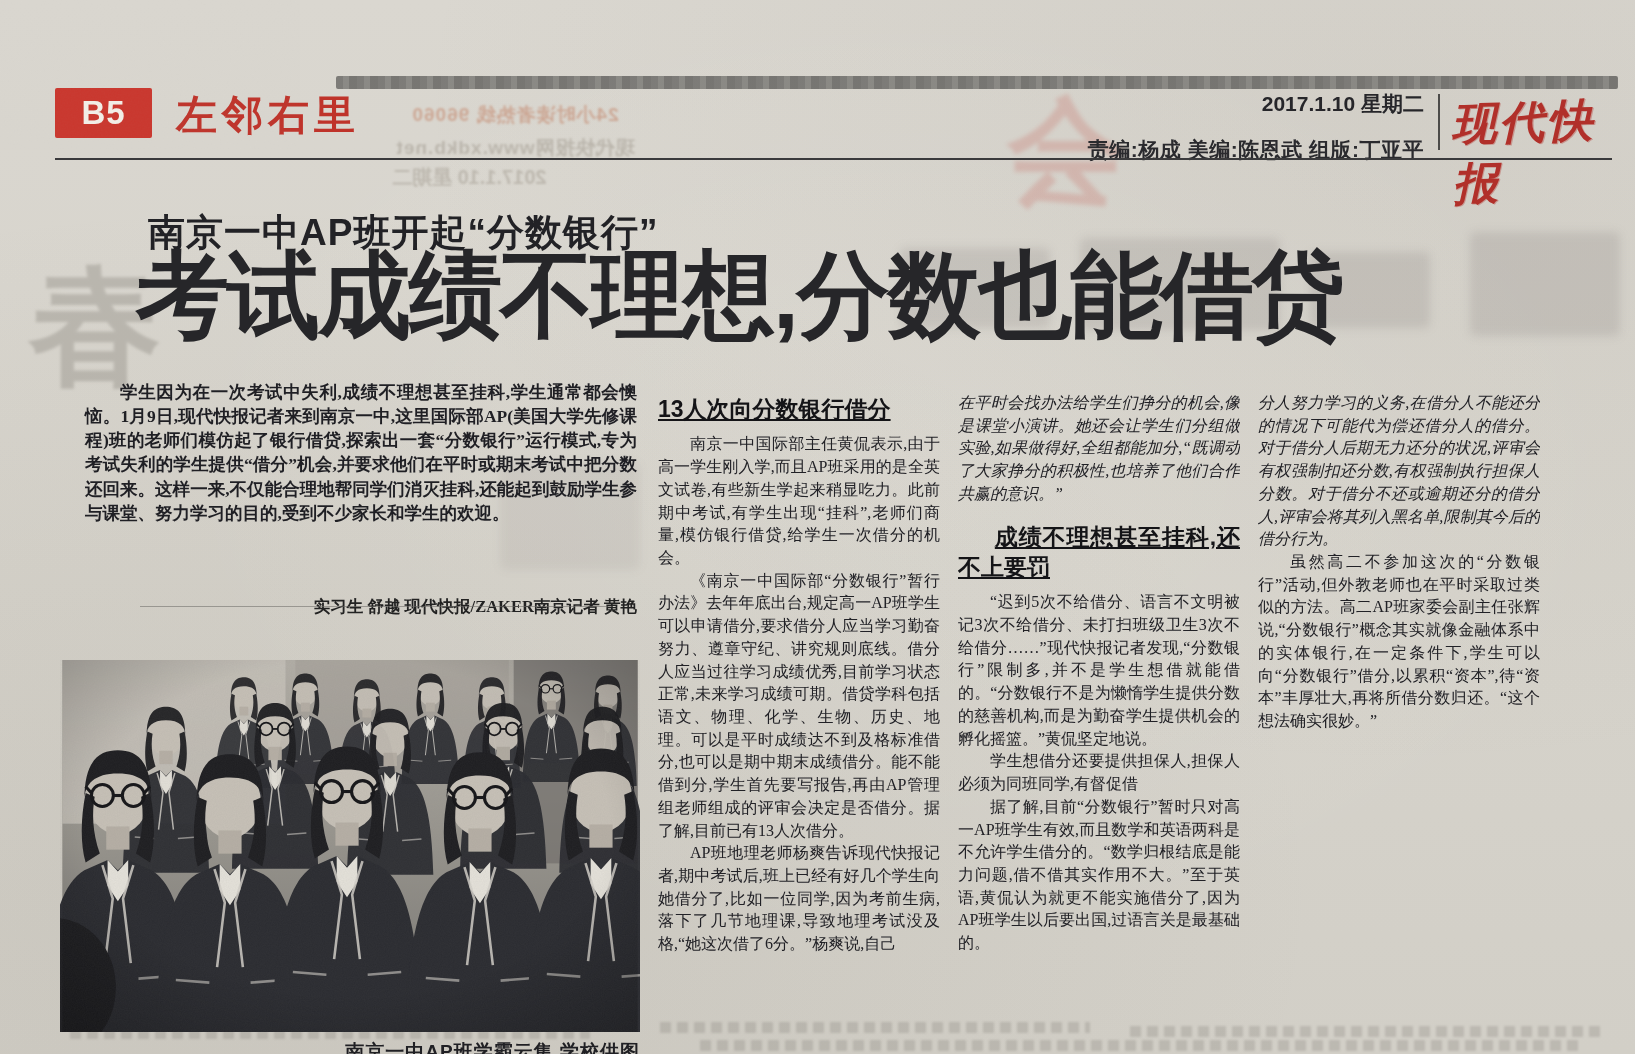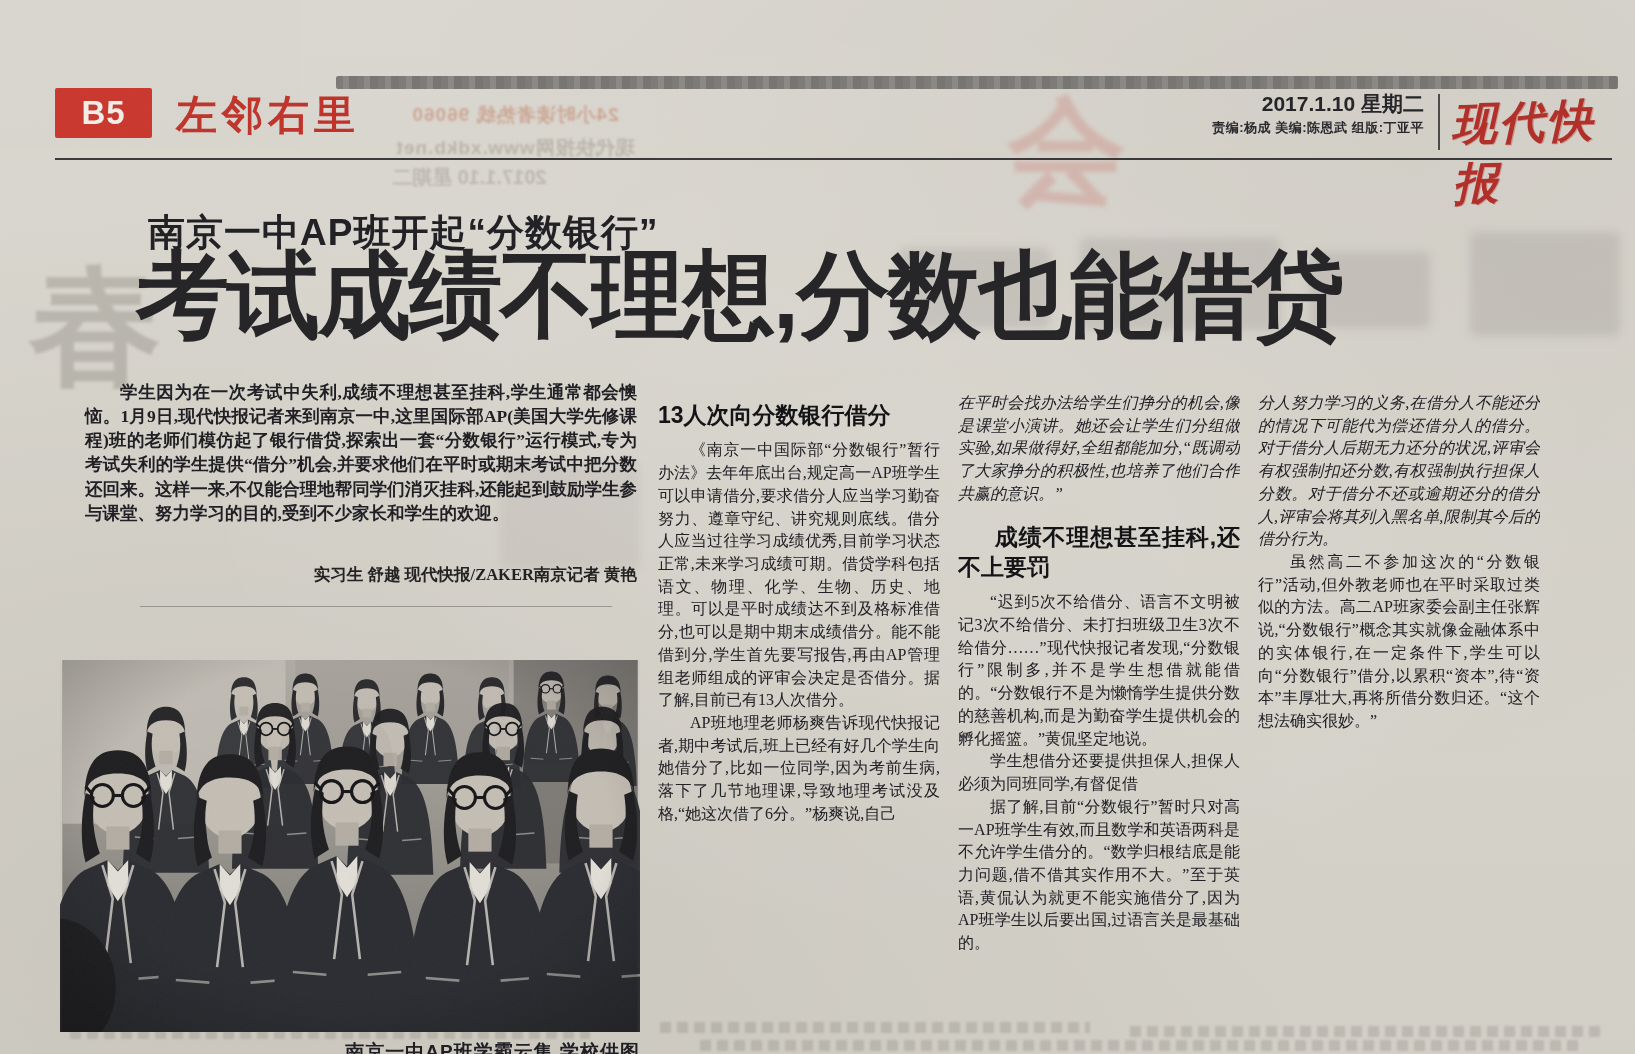--- a/index.html
+++ b/index.html
@@ -23,45 +23,45 @@
   .topband{position:absolute;left:336px;top:76px;width:1282px;height:13px;
     background:repeating-linear-gradient(90deg,#6d6c69 0 7px,#7d7c78 7px 13px,#666562 13px 21px);
     opacity:.85;border-radius:2px;}
   .pagebox{position:absolute;left:55px;top:88px;width:97px;height:50px;background:#ca362d;
     display:flex;align-items:center;justify-content:center;border-radius:2px;}
   .pagebox span{font:800 33px var(--sans);color:#f3efe8;letter-spacing:1px;}
   .section-title{position:absolute;left:176px;top:88px;font:900 41px var(--sans);
     color:#bf332a;letter-spacing:5px;}
   .mast-right{position:absolute;left:1000px;top:90px;width:424px;text-align:right;font-family:var(--sans);}
   .mast-date{font-weight:700;font-size:21px;color:#26262a;}
-  .mast-editors{font-weight:700;font-size:13px;color:#2a2a2e;margin-top:1px;letter-spacing:.5px;}
+  .mast-editors{font-weight:700;font-size:21px;color:#2a2a2e;margin-top:18px;letter-spacing:.5px;}
   .mast-divider{position:absolute;left:1438px;top:94px;width:2px;height:56px;background:#4c4b49;}
   .paper-name{position:absolute;left:1452px;top:92px;font:900 italic 45px var(--serif);
     color:#b1302a;letter-spacing:3px;transform:rotate(-1.5deg);text-shadow:1px 1px 0 rgba(177,48,42,.35);}
   .mast-rule{position:absolute;left:55px;top:158px;width:1557px;height:2px;background:#3a3a3c;}
   
   .kicker{position:absolute;left:148px;top:208px;font:600 37px var(--sans);color:#222226;letter-spacing:1px;}
   .mainhead{position:absolute;left:136px;top:246px;width:1380px;font:900 93px var(--sans);
     color:#262629;letter-spacing:-2px;line-height:1.04;transform:scaleY(1.02);transform-origin:left top;}
   
   .lede{position:absolute;left:85px;top:380px;width:552px;font:700 17.5px/1.38 var(--serif);
     color:#1f1f24;text-align:justify;text-indent:2em;}
-  .byline{position:absolute;left:85px;top:564px;width:552px;text-align:right;
+  .byline{position:absolute;left:85px;top:596px;width:552px;text-align:right;
     font:700 16.5px var(--serif);color:#222;}
   .photo-topline{position:absolute;left:140px;top:606px;width:472px;height:1px;background:#6b6a66;opacity:.55;}
   .photo-wrap{position:absolute;left:60px;top:612px;width:580px;margin-top:48px;}
   .photo-wrap svg{display:block;width:580px;height:372px;}
   .caption{margin-top:7px;text-align:right;font:700 19px var(--sans);color:#202024;letter-spacing:1px;}
   
   .col{position:absolute;top:392px;width:282px;height:660px;overflow:hidden;
     font:400 16px/1.42 var(--serif);color:#212126;text-align:justify;}
   #col2{left:658px;} #col3{left:958px;} #col4{left:1258px;}
   .col .p{text-indent:2em;}
   .col .cont{text-indent:0;font-style:italic;}
-  .col-heading{font:800 23px/1.32 var(--sans);color:#141417;margin:8px 0 9px;}
+  .col-heading{font:800 23px/1.32 var(--sans);color:#141417;margin:2px 0 9px;text-decoration:underline;}
   .col-heading.mid{margin-top:16px;text-indent:1.6em;}
   .col-heading.q{margin-top:16px;}
   
   .ghost{position:absolute;transform:scaleX(-1);pointer-events:none;font-family:var(--sans);}
   .ghost-head{left:300px;top:98px;width:430px;text-align:center;color:#9d968b;opacity:.5;
     filter:blur(.8px);font-weight:700;font-size:19px;line-height:1.75;letter-spacing:1px;}
   .ghost-head .num{color:#c07a5c;}
   .ghost-date2{left:392px;top:164px;color:#a29b90;opacity:.5;filter:blur(.8px);
     font-weight:700;font-size:20px;}
   .ghost-red{left:1005px;top:72px;font-size:118px;font-weight:900;color:#c2463d;opacity:.20;filter:blur(2px);}
@@ -187,20 +187,21 @@
         <use href="#spec" transform="translate(330,84) scale(1.3)"></use>
         <ellipse cx="-8" cy="330" rx="62" ry="70" fill="#1d1d20"></ellipse>
         <rect width="580" height="375" fill="url(#vig)"></rect>
         <rect width="580" height="375" filter="url(#ph-grain)"></rect>
       </svg>
       <div class="caption">南京一中AP班学霸云集 学校供图</div>
     </div>
 
     <div class="col" id="col2">
       <div class="col-heading">13人次向分数银行借分</div>
+      <div class="p">南京一中国际部主任黄侃表示,由于高一学生刚入学,而且AP班采用的是全英文试卷,有些新生学起来稍显吃力。此前期中考试,有学生出现“挂科”,老师们商量,模仿银行借贷,给学生一次借分的机会。</div>
       <div class="p">《南京一中国际部“分数银行”暂行办法》去年年底出台,规定高一AP班学生可以申请借分,要求借分人应当学习勤奋努力、遵章守纪、讲究规则底线。借分人应当过往学习成绩优秀,目前学习状态正常,未来学习成绩可期。借贷学科包括语文、物理、化学、生物、历史、地理。可以是平时成绩达不到及格标准借分,也可以是期中期末成绩借分。能不能借到分,学生首先要写报告,再由AP管理组老师组成的评审会决定是否借分。据了解,目前已有13人次借分。</div>
       <div class="p">AP班地理老师杨爽告诉现代快报记者,期中考试后,班上已经有好几个学生向她借分了,比如一位同学,因为考前生病,落下了几节地理课,导致地理考试没及格,“她这次借了6分。”杨爽说,自己</div>
     </div>
 
     <div class="col" id="col3">
       <div class="cont">在平时会找办法给学生们挣分的机会,像是课堂小演讲。她还会让学生们分组做实验,如果做得好,全组都能加分,“既调动了大家挣分的积极性,也培养了他们合作共赢的意识。”</div>
       <div class="col-heading mid">成绩不理想甚至挂科,还不上要罚</div>
       <div class="p">“迟到5次不给借分、语言不文明被记3次不给借分、未打扫班级卫生3次不给借分……”现代快报记者发现,“分数银行”限制多,并不是学生想借就能借的。“分数银行不是为懒惰学生提供分数的慈善机构,而是为勤奋学生提供机会的孵化摇篮。”黄侃坚定地说。</div>
       <div class="p">学生想借分还要提供担保人,担保人必须为同班同学,有督促借</div>
       <div class="p">据了解,目前“分数银行”暂时只对高一AP班学生有效,而且数学和英语两科是不允许学生借分的。“数学归根结底是能力问题,借不借其实作用不大。”至于英语,黄侃认为就更不能实施借分了,因为AP班学生以后要出国,过语言关是最基础的。</div>

